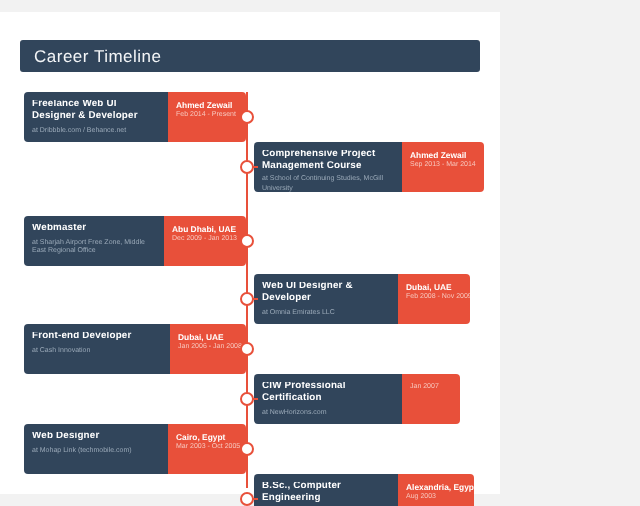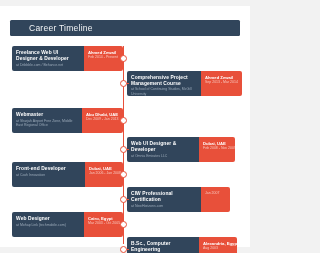--- a/index.html
+++ b/index.html
@@ -30,21 +30,21 @@
     height: 16px;
     background: #31455b;
     border-radius: 1.5px;
     display: flex;
     align-items: center;
   }
   .header-title {
     color: #f3f5f7;
     font-size: 8.5px;
     letter-spacing: 0.25px;
-    padding-left: 19px;
+    padding-left: 7px;
     white-space: nowrap;
   }
 
   .timeline {
     position: absolute;
     left: 0;
     top: 36px;
     width: 250px;
     height: 205px;
   }

